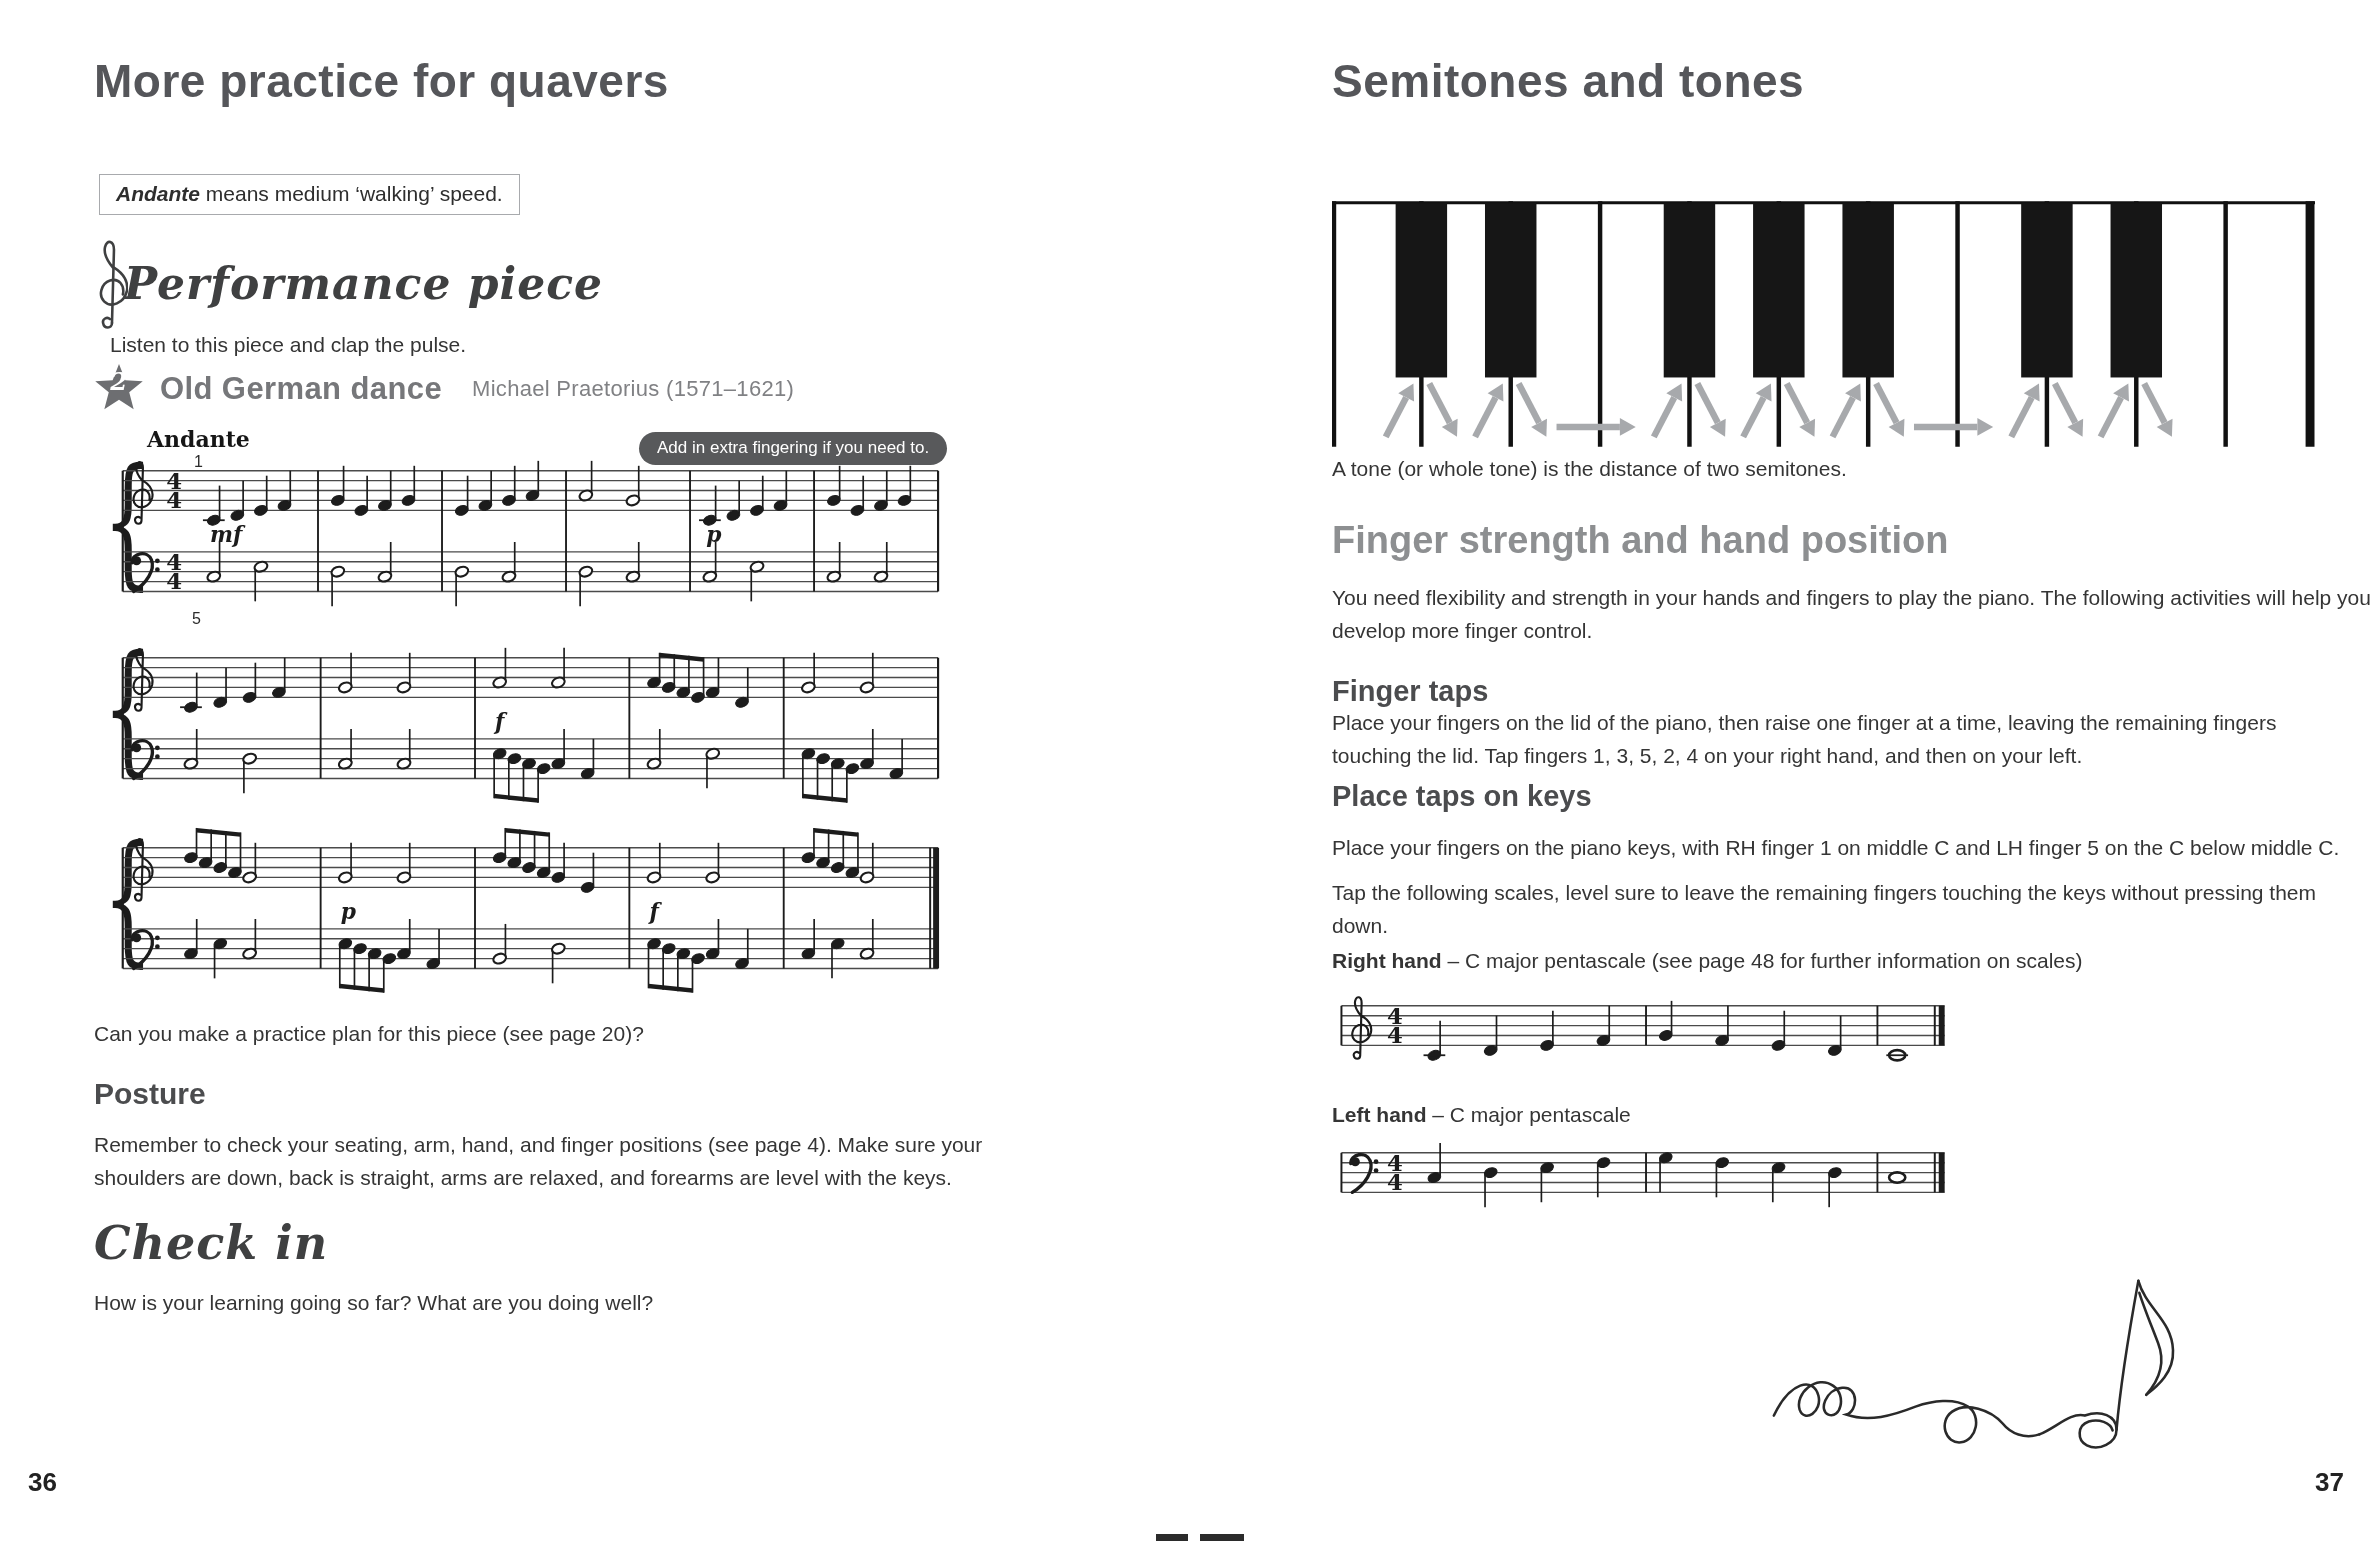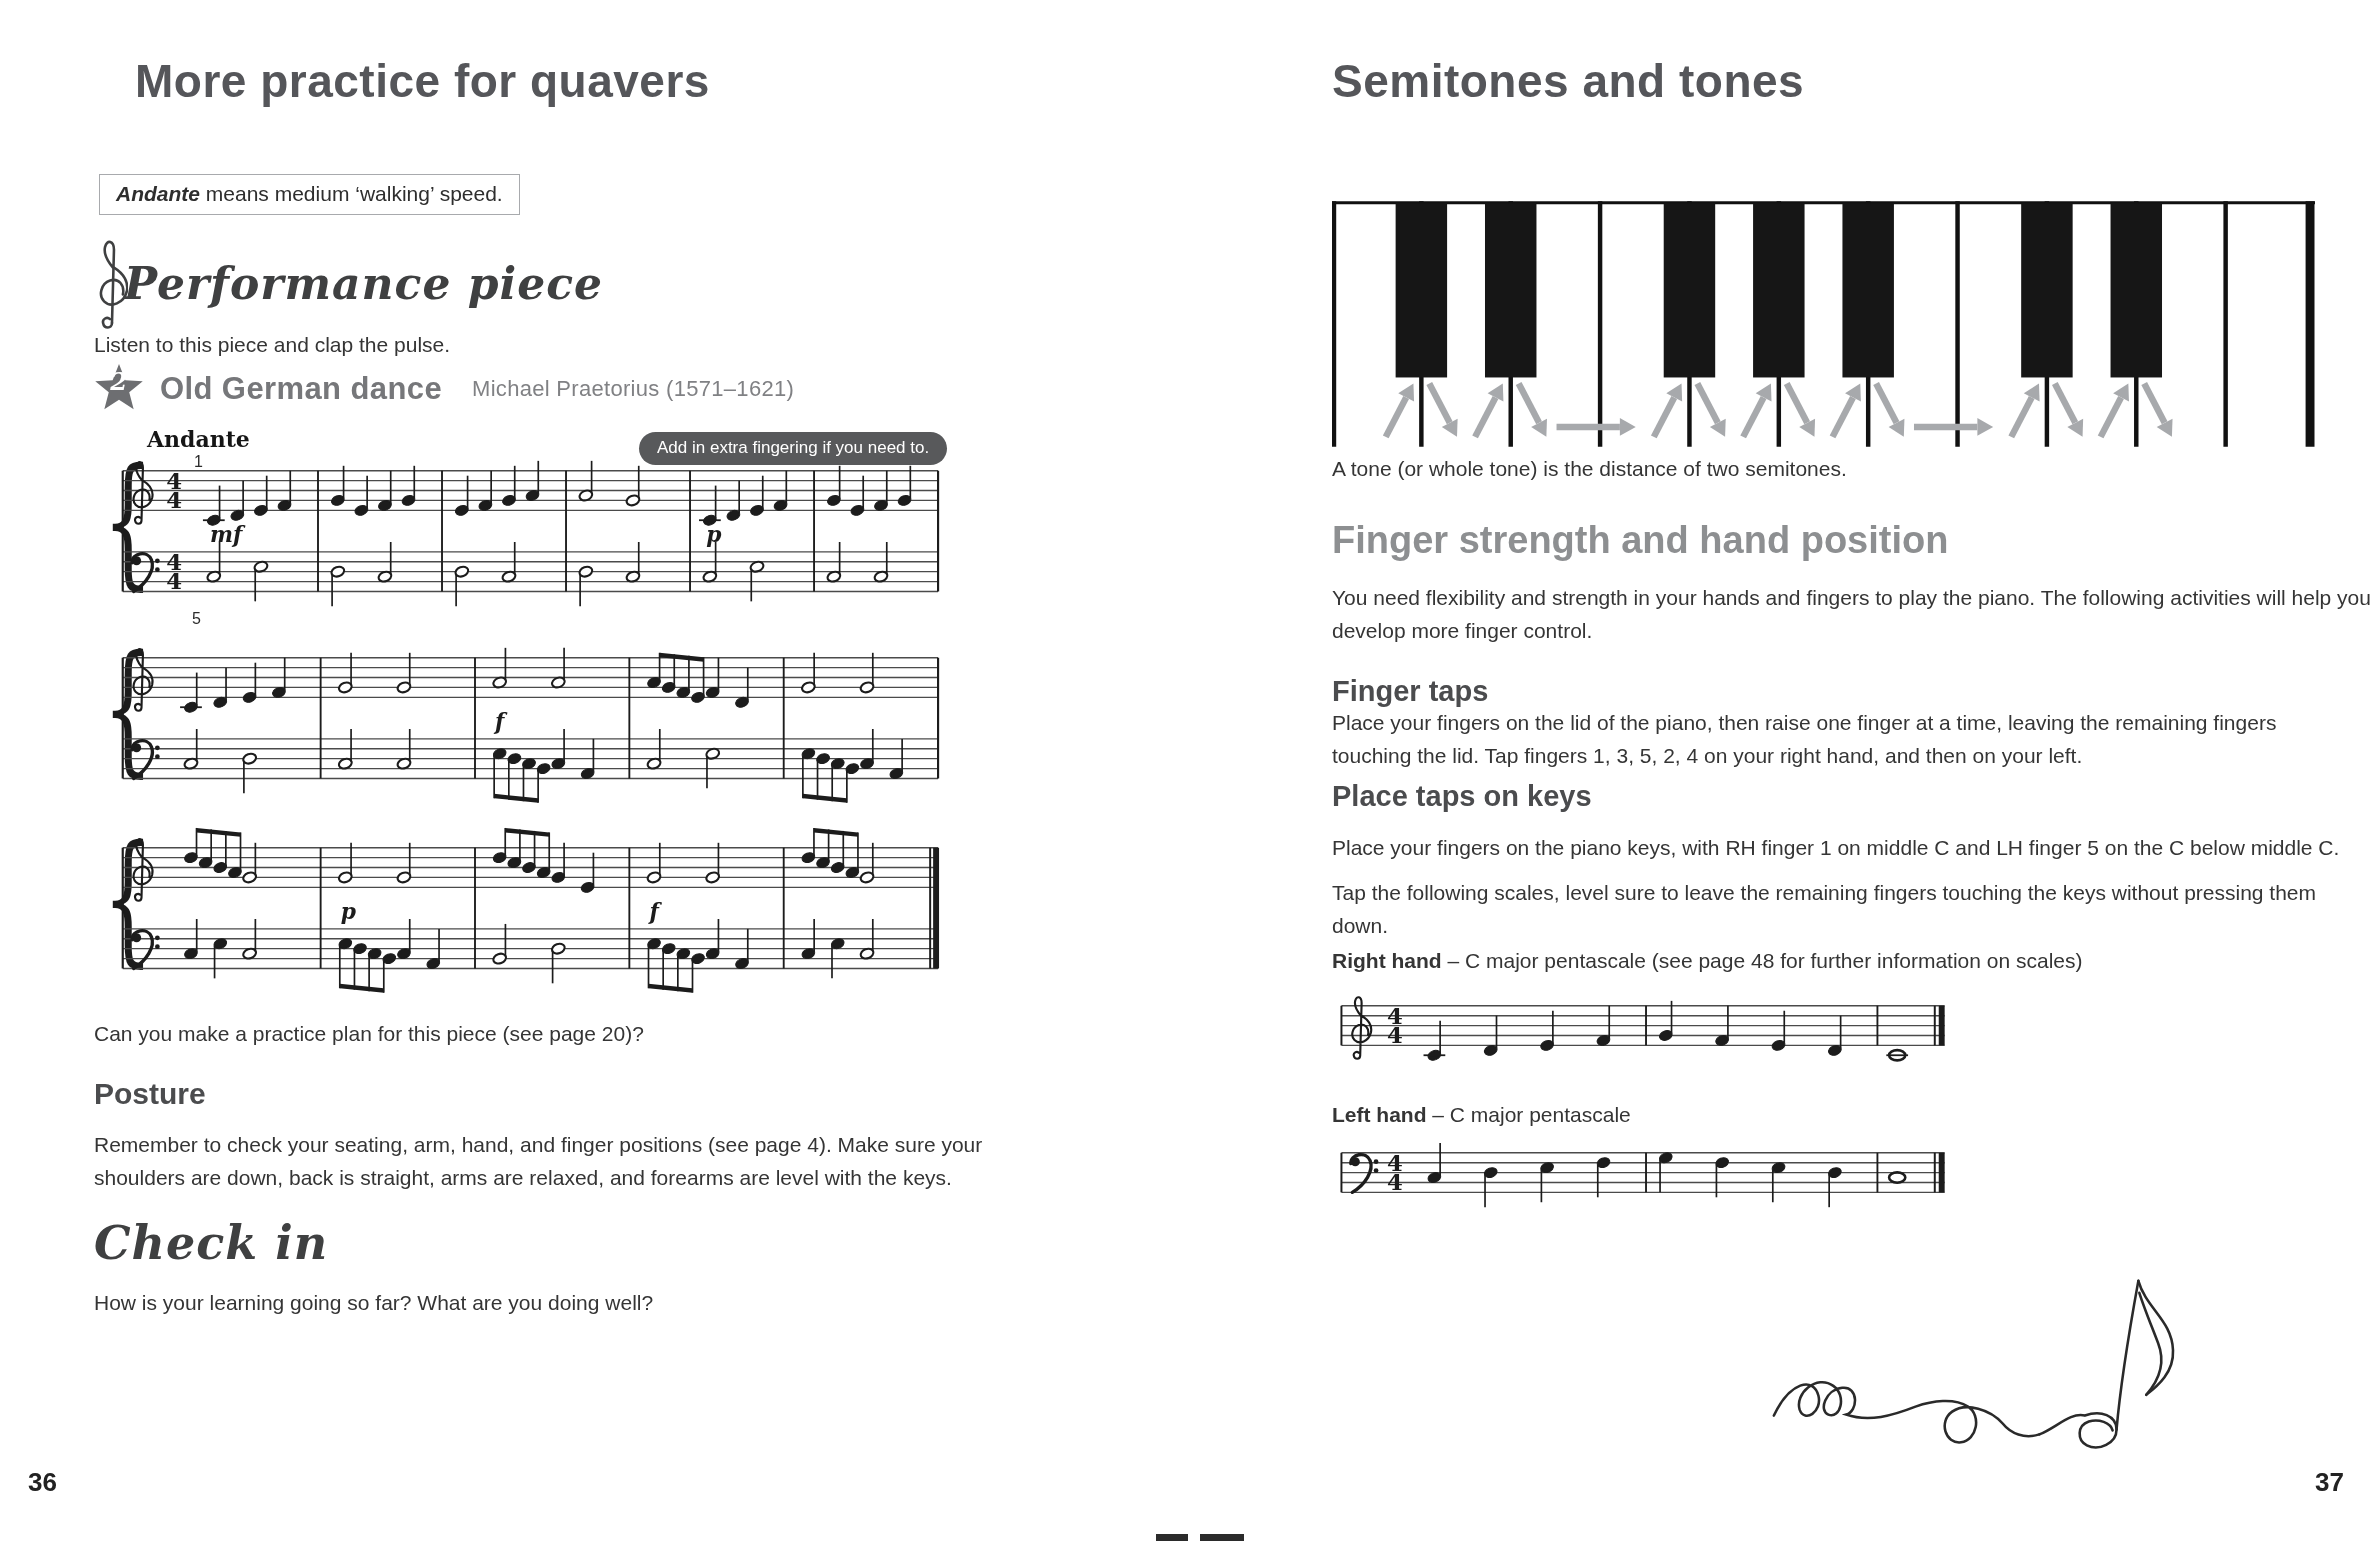--- a/index.html
+++ b/index.html
@@ -28,38 +28,38 @@
   .star-wrap { position:relative; width:50px; height:50px; flex:0 0 50px; }
   .star-num { position:absolute; left:0; top:3px; width:50px; text-align:center;
     font-family:"DejaVu Serif", serif; font-weight:bold; font-style:italic; font-size:25px; color:#ffffff; }
   svg { display:block; }
 </style>
 </head>
 <body>
 
 <div id="canvas">
 
-  <div class="abs page-title" style="left:94px; top:54px;margin-left:41px;">More practice for quavers</div>
+  <div class="abs page-title" style="left:94px; top:54px;">More practice for quavers</div>
 
   <div class="abs tip-box" style="left:99px; top:174px;">
     <b>Andante</b><span> means medium ‘walking’ speed.</span>
   </div>
 
   <div class="abs" style="left:94px; top:236px; display:flex; align-items:center;">
     <svg width="34" height="95" viewBox="0 0 34 96">
       <g fill="none" stroke="#3f4041" stroke-width="2.6" stroke-linecap="round">
         <path d="M18,88 L20,14 C20,5 13,3 11,11 C9,19 14,26 19,32"></path>
         <path d="M20,32 C30,38 35,47 33,56 C30,68 17,73 10,66 C4,60 7,48 16,45 C25,42 31,50 29,59"></path>
         <path d="M18,88 C18,94 10,94 9,88 C8,84 13,81 16,84"></path>
       </g>
     </svg>
     <div class="handwritten" style="margin-left:-4px;">Performance piece</div>
   </div>
 
-  <div class="abs body-text" style="left:94px; top:329px;text-align:center;">Listen to this piece and clap the pulse.</div>
+  <div class="abs body-text" style="left:110px; top:329px;text-align:center;">Listen to this piece and clap the pulse.</div>
 
   <div class="abs piece-row" style="left:94px; top:364px;">
     <div class="star-wrap">
       <svg width="50" height="50" viewBox="0 0 44 44">
         <polygon points="22,0 27.6,14.3 42.9,15.2 31,24.9 34.9,39.8 22,31.5 9.1,39.8 13,24.9 1.1,15.2 16.4,14.3" fill="#6d6e71"></polygon>
       </svg>
       <div class="star-num">2</div>
     </div>
     <div class="piece-title">Old German dance</div>
     <div class="composer" style="margin-left:14px;">Michael Praetorius (1571–1621)</div>

